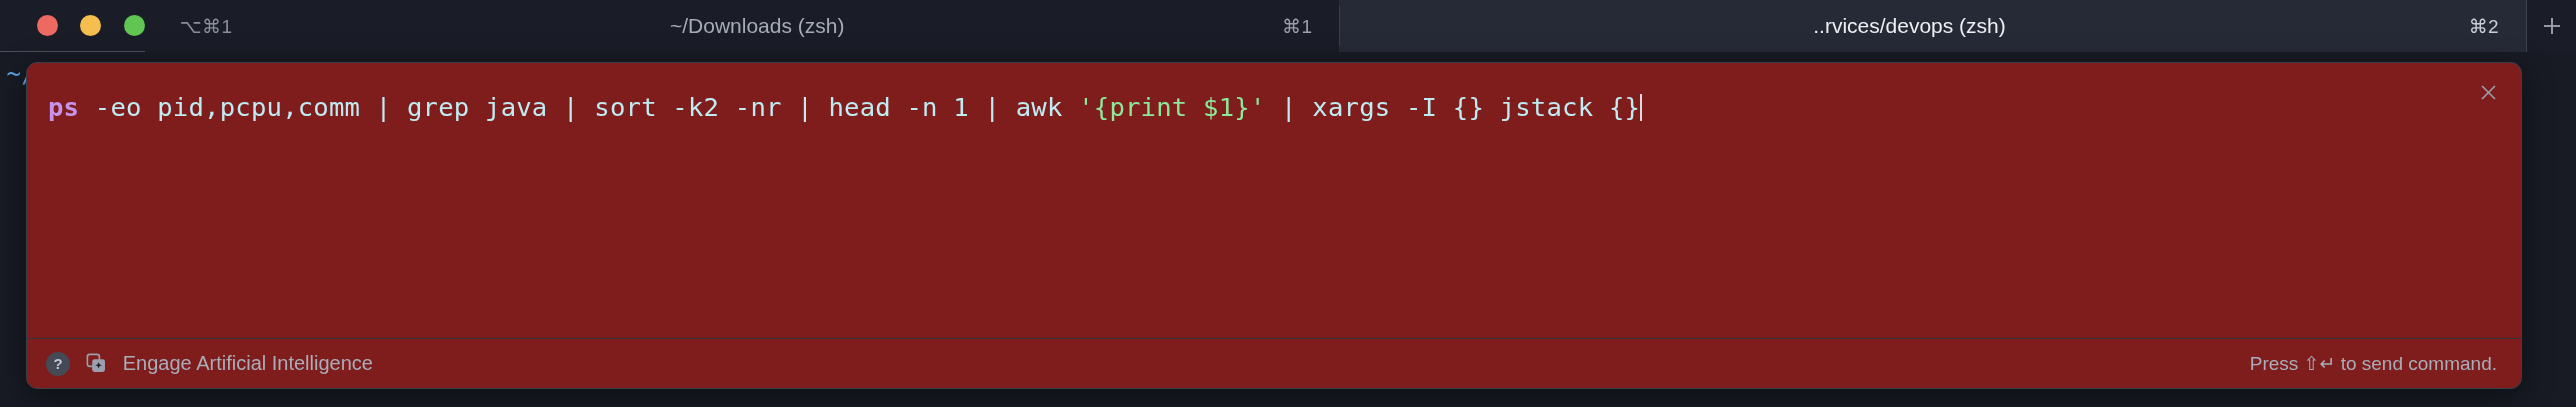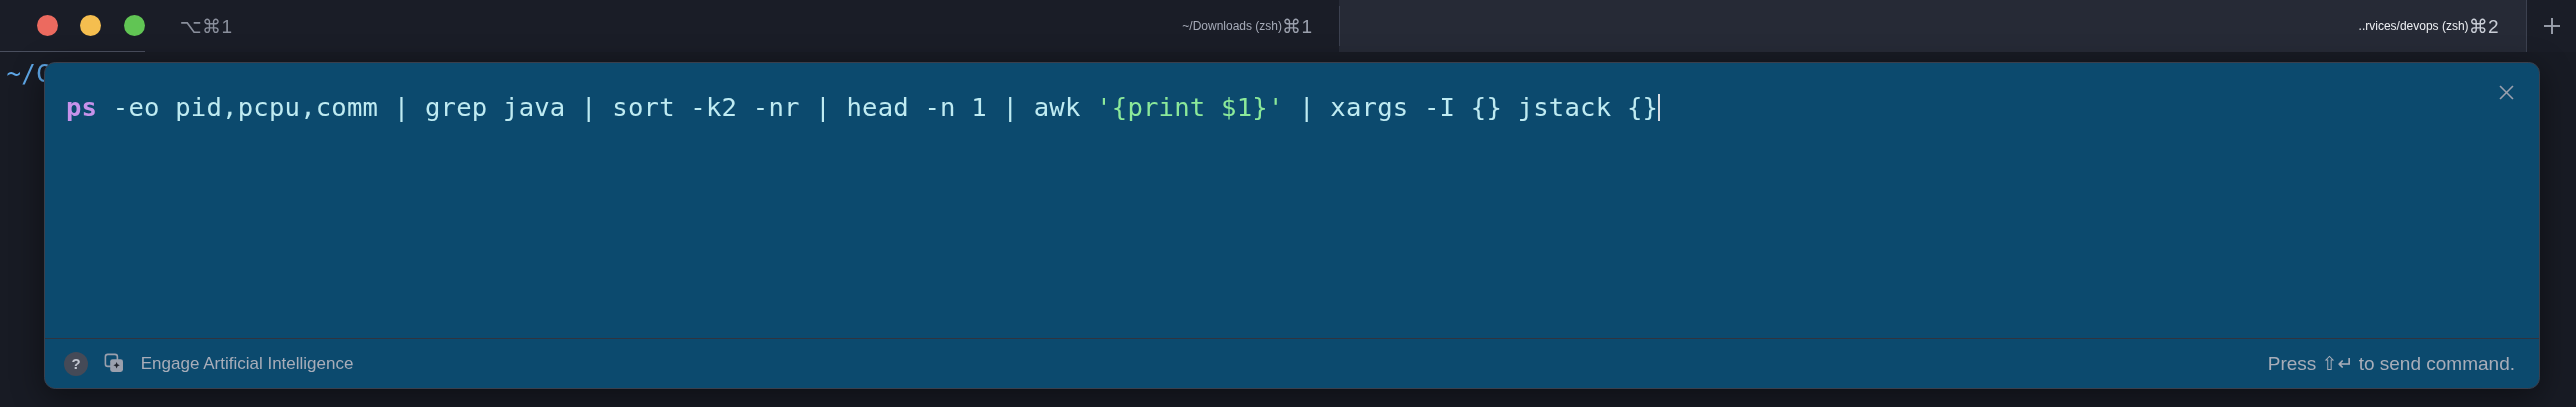--- a/index.html
+++ b/index.html
@@ -51,22 +51,22 @@
   }
   .tab-shortcut-left {
     font-size:19px; color:#8A8F9C;
     letter-spacing:0.4px;
     white-space:nowrap;
     flex:0 0 auto;
     padding-left:16px;
   }
   .tab-title {
     flex:1 1 auto;
-    text-align:right;
-    font-size:12px;
+    text-align:center;
+    font-size:21px;
     white-space:nowrap;
     overflow:hidden;
     text-overflow:ellipsis;
   }
   .tab.inactive .tab-title { color:#A6ABB8; }
   .tab.active   .tab-title { color:#EDEFF3; }
   .tab-shortcut {
     flex:0 0 auto;
     font-size:19px; color:#9BA0AD;
     white-space:nowrap;
@@ -106,23 +106,23 @@
     display:inline-block;
     width:13.6px; height:24px;
     background:#C3C7D1;
     vertical-align:-4px;
     margin-left:8px;
   }
 
   
   .overlay {
     position:absolute;
-    left:44px; top:62px;
+    left:26px; top:62px;
     width:2496px; height:327px;
-    background:#0c4a6e;
+    background:#7f1d1d;
     border:0.8px solid #3A3F4C;
     border-radius:11.2px;
     box-shadow:0 8px 32px rgba(0,0,0,0.45);
     display:flex; flex-direction:column;
   }
   .overlay-close {
     position:absolute;
     top:17.6px; right:21px;
     width:24px; height:24px;
     display:flex; align-items:center; justify-content:center;
@@ -168,21 +168,21 @@
     width:24px; height:24px; border-radius:50%;
     background:#454A57;
     color:#C2C6D0;
     font-size:15px; font-weight:bold;
     display:flex; align-items:center; justify-content:center;
     line-height:1;
   }
   .ai-icon { width:24px; height:24px; display:flex; align-items:center; justify-content:center; }
   .ai-icon svg { display:block; }
   .footer-label {
-    font-size:17px; color:#A8ADB9;
+    font-size:20px; color:#A8ADB9;
     white-space:nowrap;
   }
   .footer-right {
     margin-left:auto;
     font-size:19px;
     color:#A8ADB9;
     white-space:nowrap;
   }
 </style>
 </head>

